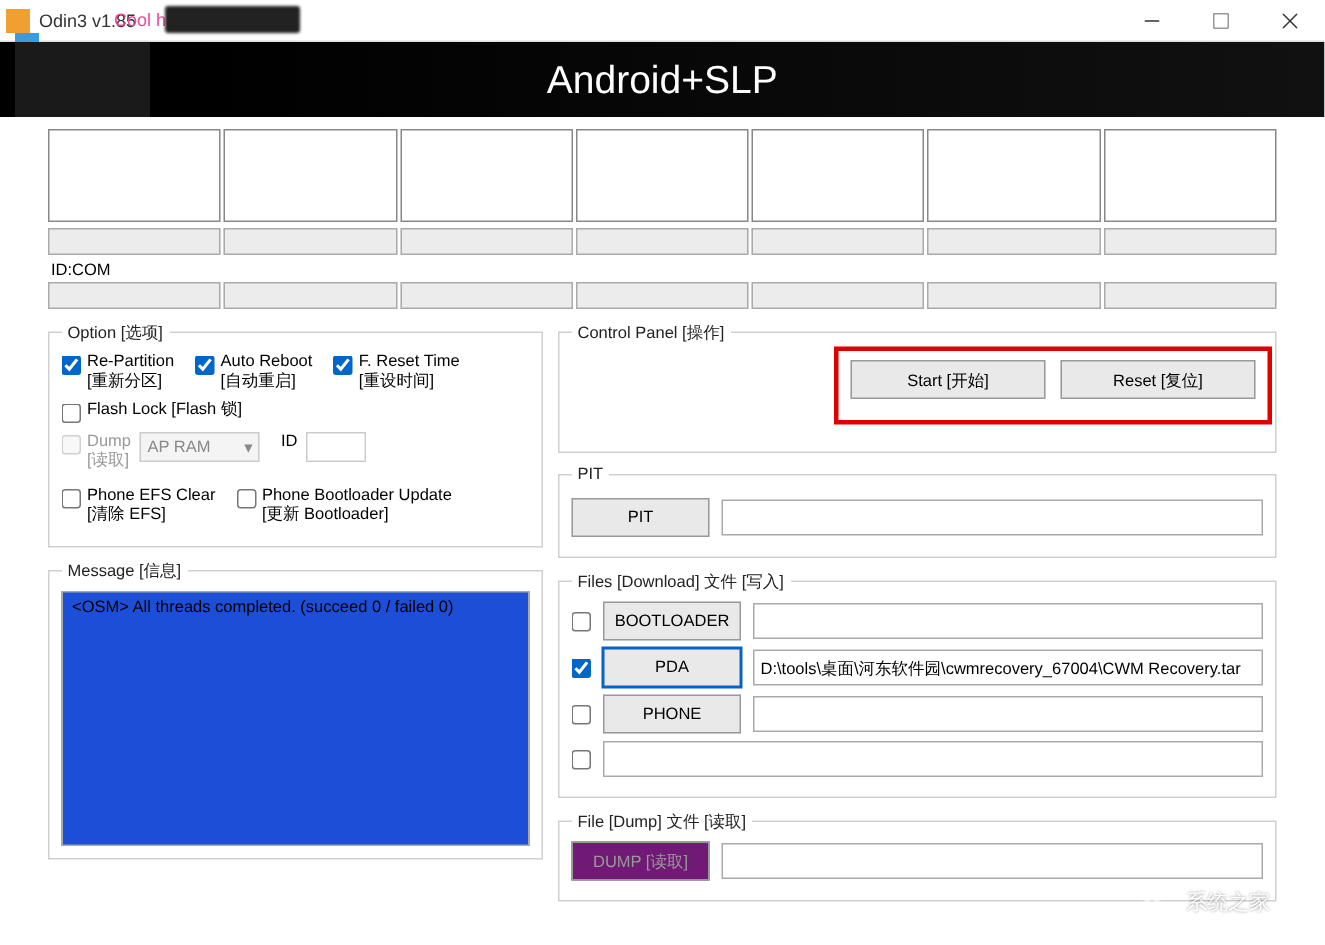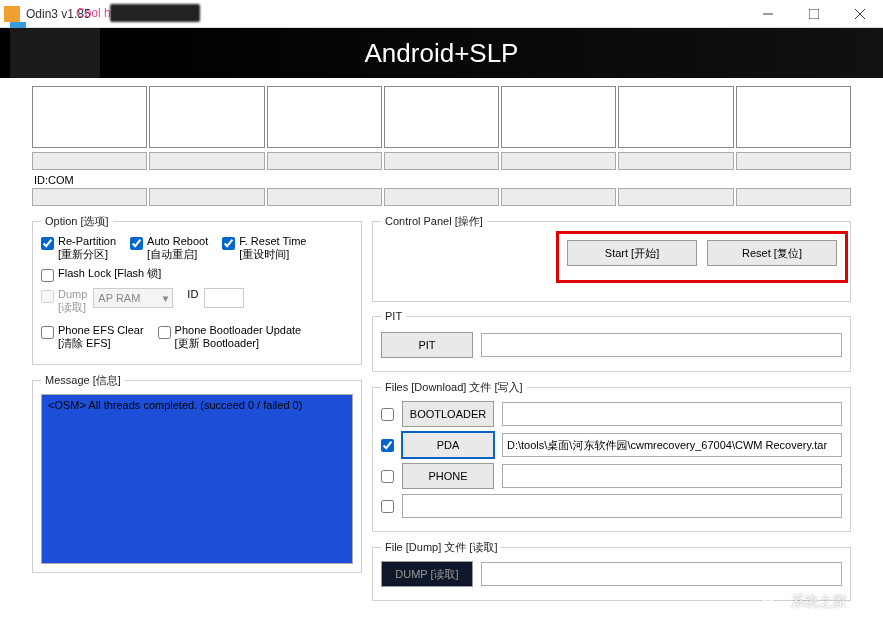--- a/index.html
+++ b/index.html
@@ -49,21 +49,21 @@
   .msg-box { width: 100%; height: 170px; border: 1px solid #aaa; background: #1d4ed8; padding: 4px 6px; font-size: 11px; resize: none; overflow: auto; }
   
   .ctrl-panel-row { display: flex; align-items: flex-end; }
   .highlight-box { border: 3px solid #e00000; padding: 6px 8px 14px 8px; margin-left: auto; display: flex; gap: 10px; position: relative; top: -4px; right: -6px; }
   .big-btn { width: 130px; height: 26px; border: 1px solid #999; background: #e9e9e9; font-size: 11px; cursor: pointer; }
   
   .file-row { display: flex; align-items: center; gap: 8px; margin-bottom: 5px; }
   .file-row input[type=checkbox] { width: 13px; height: 13px; accent-color: #0066cc; }
   .file-btn { width: 92px; height: 26px; border: 1px solid #999; background: #e9e9e9; font-size: 11px; cursor: pointer; }
   .file-btn.selected { border: 1px solid #0a63c2; outline: 1px solid #0a63c2; }
-  .file-btn.disabled { color: #999; background: #0f172a; cursor: default; }
+  .file-btn.disabled { color: #999; background: #701a75; cursor: default; }
   .file-path { flex: 1; height: 24px; border: 1px solid #aaa; padding: 0 4px; font-size: 11px; background: #fff; }
   
   .pit-fieldset .file-row { margin-top: 4px; }
   
   .watermark { position: absolute; right: 10px; bottom: 6px; display: flex; align-items: center; gap: 6px; opacity: 0.6; }
   .wm-icon { width: 34px; height: 34px; }
   .wm-text { color: #fff; text-shadow: 0 0 2px #444; font-size: 14px; }
   .wm-sub { font-size: 9px; color: #fff; display: block; }
 </style>
 </head>

